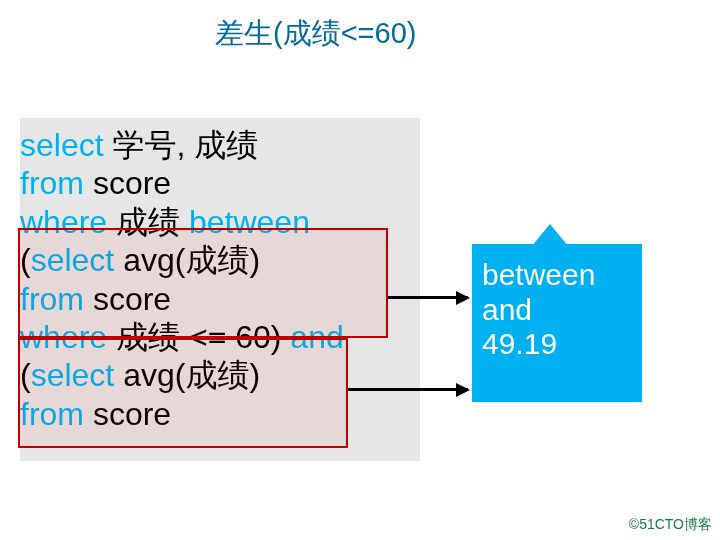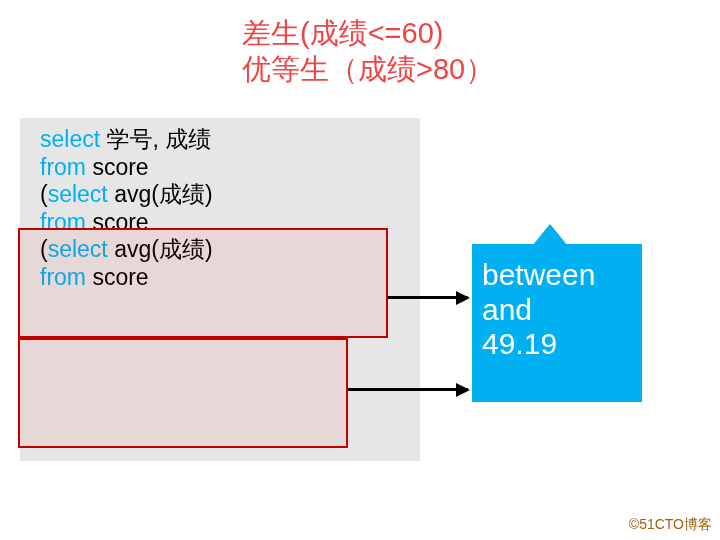--- a/index.html
+++ b/index.html
@@ -1,42 +1,43 @@
 <!DOCTYPE html>
 <html><head>
 <meta charset="utf-8">
 <style>
   *{margin:0;padding:0;box-sizing:border-box}
   body{width:720px;height:540px;background:#fff;font-family:"Microsoft YaHei","SimHei",Arial,sans-serif;position:relative;overflow:hidden}
-  .title{position:absolute;left:242px;top:15px;font-size:29px;line-height:1.25;color:#ef4444}
-  .codebox{position:absolute;left:20px;top:118px;width:400px;height:343px;background:#e6e6e6;padding:8px 20px;font-size:23px;line-height:1.2;color:#000}
+  .title{position:absolute;left:215px;top:15px;font-size:29px;line-height:1.25;color:#0369a1}
+  .codebox{position:absolute;left:20px;top:118px;width:400px;height:343px;background:#e6e6e6;padding:8px 0;font-size:32px;line-height:1.2;color:#000}
   .kw{color:#00b0f0}
   .sq1{position:absolute;left:18px;top:228px;width:370px;height:110px;border:2px solid #c00000;background:rgba(255,0,0,0.06)}
   .sq2{position:absolute;left:18px;top:338px;width:330px;height:110px;border:2px solid #c00000;background:rgba(255,0,0,0.06)}
   .callout{position:absolute;left:472px;top:244px;width:170px;height:158px;background:#00b0f0;color:#fff;font-size:30px;padding:14px 10px;line-height:1.15}
   .callout::before{content:"";position:absolute;top:-20px;left:60px;width:0;height:0;border-left:18px solid transparent;border-right:18px solid transparent;border-bottom:22px solid #00b0f0}
   .arrow{position:absolute;height:0;border-top:3px solid #000}
   .arrow::after{content:"";position:absolute;right:-2px;top:-8px;width:0;height:0;border-left:14px solid #000;border-top:7px solid transparent;border-bottom:7px solid transparent}
   .a1{left:388px;top:296px;width:80px}
   .a2{left:348px;top:388px;width:120px}
-  .watermark{position:absolute;right:8px;bottom:6px;color:#a16207;font-size:14px}
+  .watermark{position:absolute;right:8px;bottom:6px;color:#15803d;font-size:14px}
 </style>
 </head>
 <body>
 
 <div class="title">
   <div>差生(成绩&lt;=60)</div>
-  <div>优等生（成绩&gt;80）</div>
 </div>
 
 <div class="codebox">
   <div><span class="kw">select</span><span> 学号, 成绩</span></div>
   <div><span class="kw">from</span><span> score</span></div>
+  <div><span class="kw">where</span><span> 成绩 </span><span class="kw">between</span></div>
   <div><span>(</span><span class="kw">select</span><span> avg(成绩)</span></div>
   <div><span class="kw">from</span><span> score</span></div>
+  <div><span class="kw">where</span><span> 成绩 &lt;= 60) </span><span class="kw">and</span></div>
   <div><span>(</span><span class="kw">select</span><span> avg(成绩)</span></div>
   <div><span class="kw">from</span><span> score</span></div>
 </div>
 
 <div class="sq1"></div>
 <div class="sq2"></div>
 
 <div class="arrow a1"></div>
 <div class="arrow a2"></div>
 

